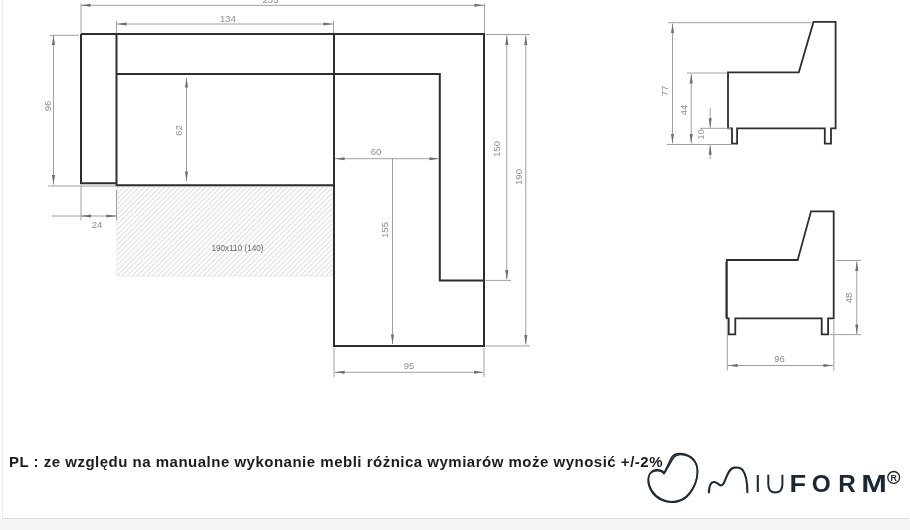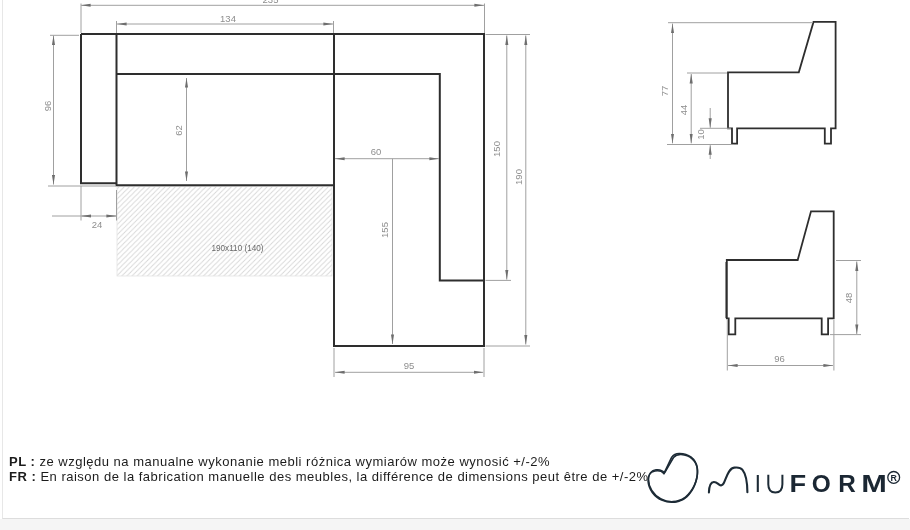--- a/index.html
+++ b/index.html
@@ -1,20 +1,20 @@
 <!DOCTYPE html>
 <html><head>
 <meta charset="utf-8">
 <style>
   html,body{margin:0;padding:0;}
   body{width:910px;height:530px;background:#ffffff;font-family:"Liberation Sans",sans-serif;position:relative;overflow:hidden;}
   .card{position:absolute;left:2px;top:0;width:906px;height:518px;background:#ffffff;border-left:1px solid #e7e7e7;border-bottom:1px solid #dddddd;}
   .below{position:absolute;left:0;top:519px;width:910px;height:11px;background:#f5f5f5;}
   svg{position:absolute;left:0;top:0;}
-  .txt{position:absolute;left:9px;top:453.6px;font-size:13px;line-height:15.2px;color:#1c1c1c;letter-spacing:0.5px;}
+  .txt{position:absolute;left:9px;top:453.6px;font-size:15px;line-height:15.2px;color:#1c1c1c;letter-spacing:0.5px;font-weight:bold;}
 </style>
 </head>
 <body>
 
 <div class="card"></div>
 
 <div class="below"></div>
 <svg width="910" height="530" viewBox="0 0 910 530">
 <defs>
 <marker id="ar" viewBox="0 0 10 4" refX="9.6" refY="2" markerWidth="10" markerHeight="4" orient="auto-start-reverse">
@@ -157,14 +157,13 @@
 <text transform="translate(861.3 491.8) scale(1.31 1)">M</text>
 </g>
 
 <circle cx="893.7" cy="477.4" r="5.9" stroke="#1b2733" stroke-width="1.3" fill="none"></circle>
 <text x="893.7" y="480.8" font-size="8.8" font-weight="bold" fill="#1b2733" text-anchor="middle" font-family="Liberation Sans, sans-serif">R</text>
 </g>
 </svg>
 
 <div class="txt">
 <div><b>PL :</b> ze względu na manualne wykonanie mebli różnica wymiarów może wynosić +/-2%</div>
-<div><b>FR :</b> En raison de la fabrication manuelle des meubles, la différence de dimensions peut être de +/-2%</div>
 </div>
 
 </body></html>

